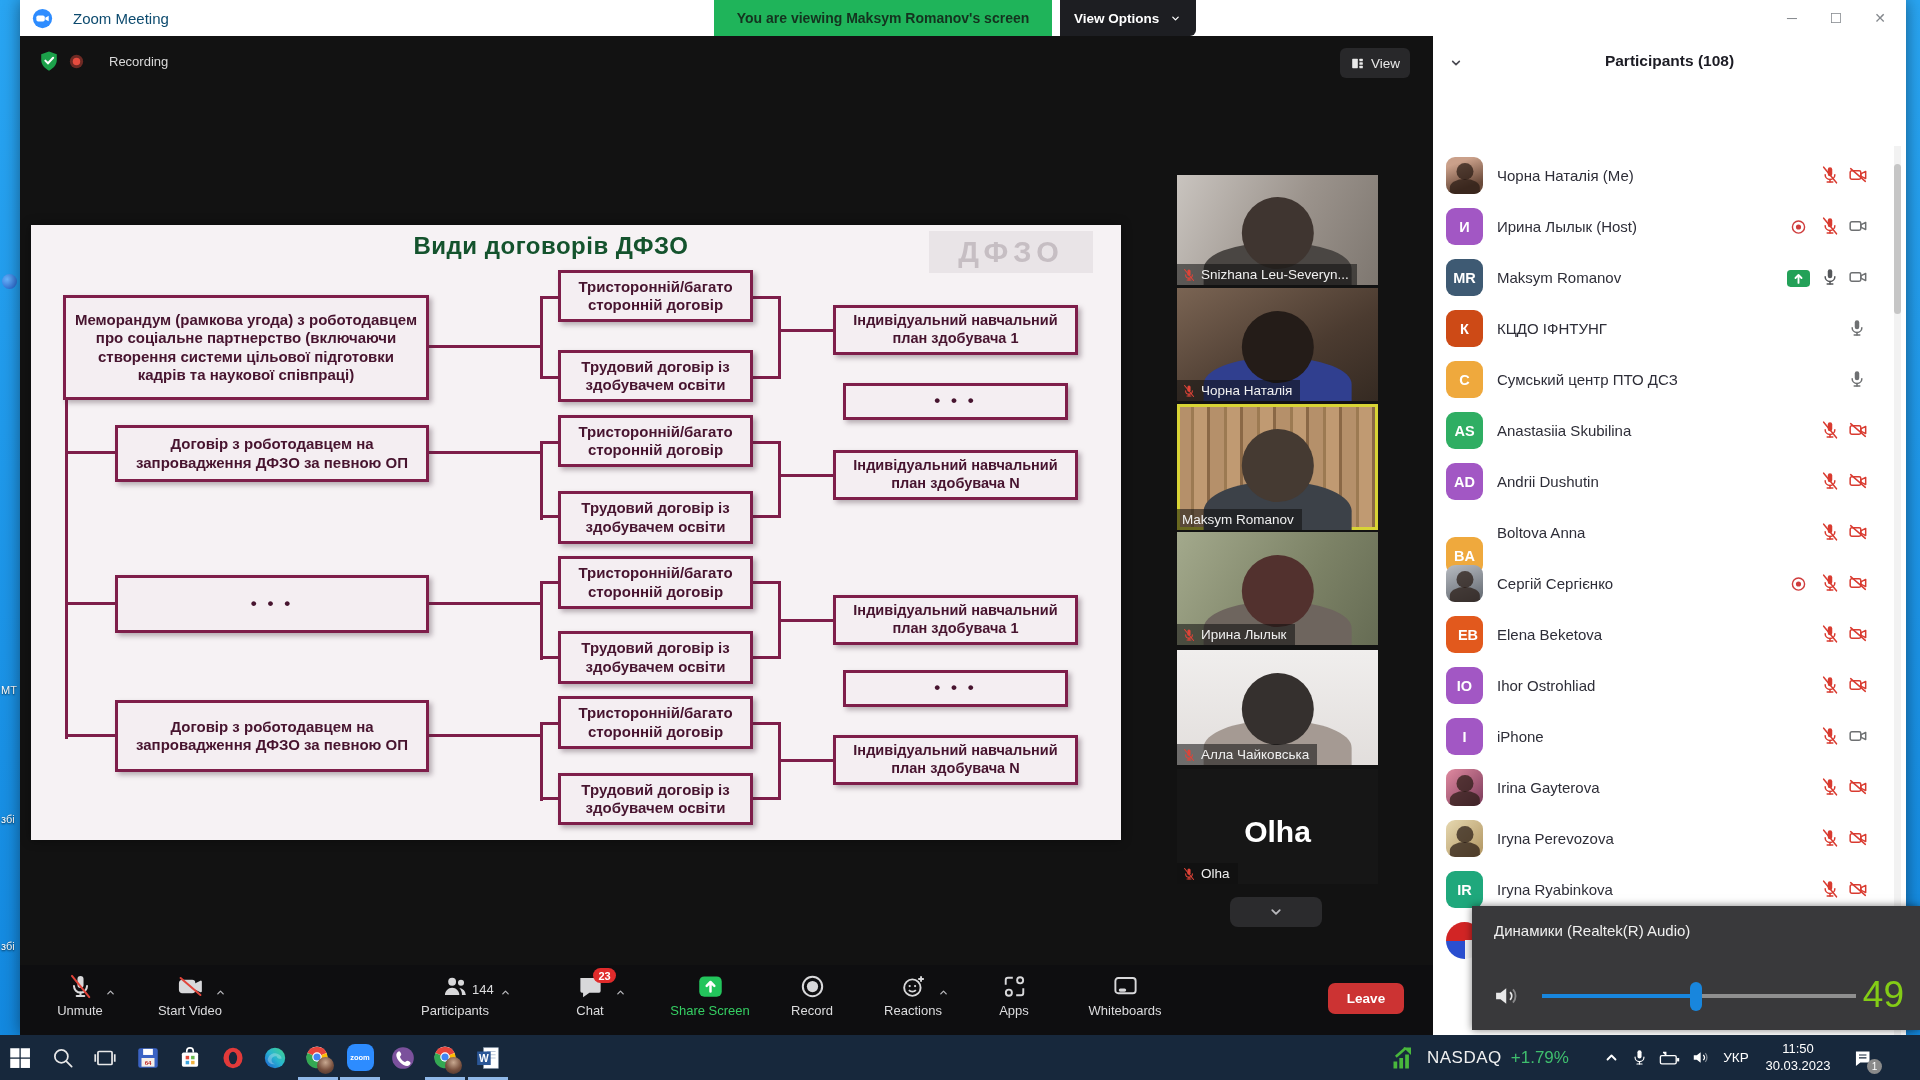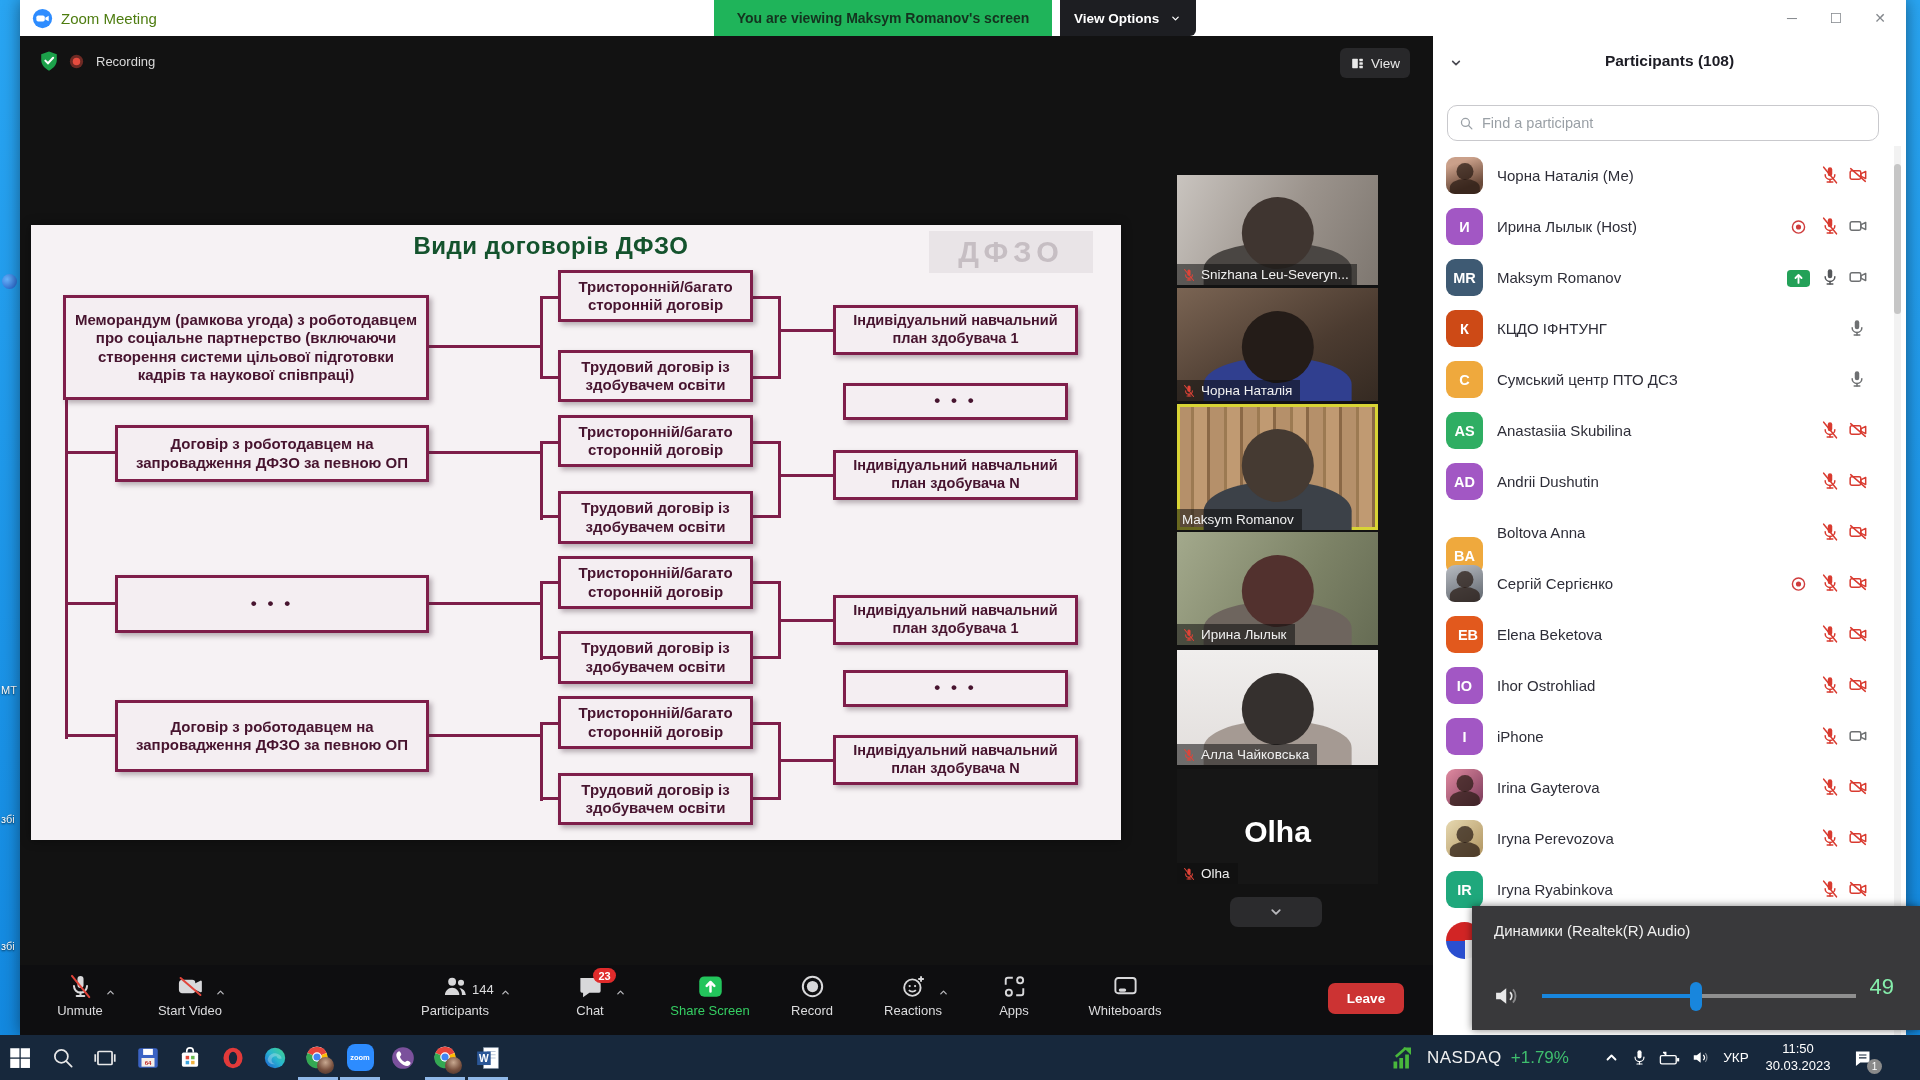--- a/index.html
+++ b/index.html
@@ -5,33 +5,33 @@
 *{margin:0;padding:0;box-sizing:border-box}
 html,body{width:1920px;height:1080px;overflow:hidden}
 body{position:relative;background:linear-gradient(180deg,#29a5f2,#1287de);font-family:"Liberation Sans","DejaVu Sans",sans-serif}
 svg{display:block}
 
 .frag{position:absolute;color:#fff;font-size:11px;text-shadow:0 1px 2px rgba(0,0,0,.7);left:1px}
 #frag-icon{position:absolute;left:2px;top:274px;width:15px;height:15px;border-radius:50%;background:radial-gradient(circle at 35% 35%,#6ab6ff,#1b57c4)}
 
 #zoom-window{position:absolute;left:20px;top:0;width:1886px;height:1035px;background:#fff;box-shadow:0 0 16px rgba(0,0,0,.45)}
 #titlebar{position:absolute;top:0;left:0;right:0;height:36px;background:#fff}
-#titlebar-left{position:absolute;left:12px;top:0;height:36px;display:flex;align-items:center;gap:8px;color:#4d7c0f;font-size:15px}
+#titlebar-left{position:absolute;left:12px;top:0;height:36px;display:flex;align-items:center;gap:20px;color:#0c4a6e;font-size:15px}
 #zlogo{width:21px;height:21px}
 #share-banner{position:absolute;left:694px;top:0;width:338px;height:36px;background:#1fb45a;color:#14331f;display:flex;align-items:center;justify-content:center;font-size:14px;font-weight:bold}
 #view-options{position:absolute;left:1040px;top:0;height:36px;background:#1d1e22;border-radius:0 0 6px 0;color:#fff;display:flex;align-items:center;gap:10px;padding:0 14px;font-size:13.5px;font-weight:bold;cursor:default}
 #view-options .vchev{width:13px;height:13px}
 #win-controls{position:absolute;right:4px;top:0;height:36px;display:flex}
 #win-controls span{width:44px;height:36px;display:flex;align-items:center;justify-content:center;color:#84888d;font-size:14px}
 
 #meeting{position:absolute;left:0;top:36px;width:1413px;height:999px;background:#121212}
 #rec-bar{position:absolute;left:18px;top:13px;display:flex;align-items:center;gap:7px}
 #rec-bar .shield{width:22px;height:24px}
 #rec-bar .livedot{width:19px;height:19px}
-#rec-label{color:#d9d9d9;font-size:13px;margin-left:3px}
+#rec-label{color:#d9d9d9;font-size:13px;margin-left:16px}
 #view-btn{position:absolute;left:1320px;top:12px;width:70px;height:30px;background:#28282a;border-radius:6px;color:#e8e8e8;font-size:13.5px;display:flex;align-items:center;justify-content:center;gap:6px}
 #view-btn .vg{width:15px;height:15px}
 
 #slide{position:absolute;left:11px;top:189px;width:1090px;height:615px;background:#f6f2f4;box-shadow:0 0 10px rgba(0,0,0,.4)}
 #slide-title{position:absolute;left:250px;top:7px;width:540px;text-align:center;font-size:24px;font-weight:bold;letter-spacing:.5px}
 #watermark{position:absolute;left:898px;top:6px;width:164px;height:42px;background:#e9e4e7;color:#c6bec3;display:flex;align-items:center;justify-content:center;font-size:29px;font-weight:bold;letter-spacing:5px}
 .dbox{position:absolute;border:3px solid #7e1e4a;background:#f4eef2;color:#47142f;font-weight:bold;display:flex;align-items:center;justify-content:center;text-align:center;font-size:15px;line-height:1.22;box-shadow:3px 3px 5px rgba(60,40,55,.35);padding:2px 7px}
 .dbox.col-R{font-size:14.5px}
 .dbox.ell{font-size:17px;letter-spacing:3px}
 .dline{position:absolute;background:#7e1e4a}
@@ -90,21 +90,21 @@
 .ric.extra{left:354px;width:23px;top:16px}
 #scroll-thumb{position:absolute;left:461px;top:128px;width:7px;height:150px;background:#c6c6c6;border-radius:4px}
 #scroll-track{position:absolute;left:461px;top:110px;width:7px;bottom:0;background:#f2f2f2}
 
 #volume-popup{position:absolute;left:1472px;top:906px;width:448px;height:124px;background:#39393b;z-index:50;color:#f0f0f0;box-shadow:0 0 8px rgba(0,0,0,.5)}
 #vp-label{position:absolute;left:22px;top:16px;font-size:15px}
 #vp-speaker{position:absolute;left:20px;top:76px;width:28px;height:28px}
 #vp-track{position:absolute;left:70px;top:88px;width:314px;height:4px;background:#8f8f8f}
 #vp-fill{height:100%;background:#1886dd}
 #vp-thumb{position:absolute;top:76px;width:12px;height:29px;border-radius:6px;background:#1886dd}
-#vp-value{position:absolute;right:26px;top:68px;font-size:22px;color:#86efac}
+#vp-value{position:absolute;right:16px;top:68px;font-size:37px;color:#84cc16}
 
 #taskbar{position:absolute;left:0;top:1035px;width:1920px;height:45px;background:#17283c;z-index:100}
 .tbi{position:absolute;top:7px;width:31px;height:31px;display:flex;align-items:center;justify-content:center}
 .tbi svg{width:26px;height:26px}
 .tb-under{position:absolute;bottom:0;height:3.5px;width:40px;background:#8fb8e8}
 .zoomapp{width:27px;height:27px;border-radius:8px;background:#2d8cff;color:#fff;font-size:7.5px;font-weight:bold;display:flex;align-items:center;justify-content:center}
 .chromewrap{position:relative;width:27px;height:27px}
 .chromewrap .profile{position:absolute;right:-3px;bottom:-3px;width:17px;height:17px;border-radius:50%;background:radial-gradient(circle at 50% 32%,#c8a890,#77503e 55%,#45302a)}
 #nasdaq{position:absolute;left:1390px;top:0;height:45px;display:flex;align-items:center;gap:9px}
 #nasdaq .nic{width:28px;height:28px}
@@ -466,29 +466,20 @@
     </div>
   </div>
 
   <div id="panel">
     <span id="panel-chev">
         <svg viewBox="0 0 24 24" width="100%" height="100%" fill="none" stroke="#4a4a52" stroke-width="2.4" stroke-linecap="round" stroke-linejoin="round">
           <polyline points="7,9.5 12,14.5 17,9.5"></polyline>
         </svg>
       </span>
     <div id="panel-header">Participants (108)</div>
-    <div id="search-box">
-      <span class="mg">
-          <svg viewBox="0 0 24 24" width="100%" height="100%" fill="none" stroke="#9aa0a6" stroke-width="1.8" stroke-linecap="round">
-            <circle cx="10.5" cy="10.5" r="5.6"></circle>
-            <line x1="14.9" y1="14.9" x2="19.6" y2="19.6"></line>
-          </svg>
-        </span>
-      <input id="search-input" placeholder="Find a participant" style="">
-    </div>
     <div id="scroll-track"></div>
     <div id="rows">
         <div class="prow" style="top: 114px;">
           <div class="pavatar pa-p1 pa-ph" style=""></div>
           <div class="pname">Чорна Наталія (Ме)</div>
           <span class="ric mic">
             <svg viewBox="0 0 24 24" width="100%" height="100%" fill="none" stroke="#d93b30" stroke-width="1.8" stroke-linecap="round">
               <rect x="9.3" y="2.6" width="5.4" height="10.8" rx="2.7" fill="#d93b30" stroke="none"></rect>
               <path d="M6.2 11.6a5.8 5.8 0 0 0 11.6 0"></path>
               <line x1="12" y1="17.4" x2="12" y2="20.4"></line>

